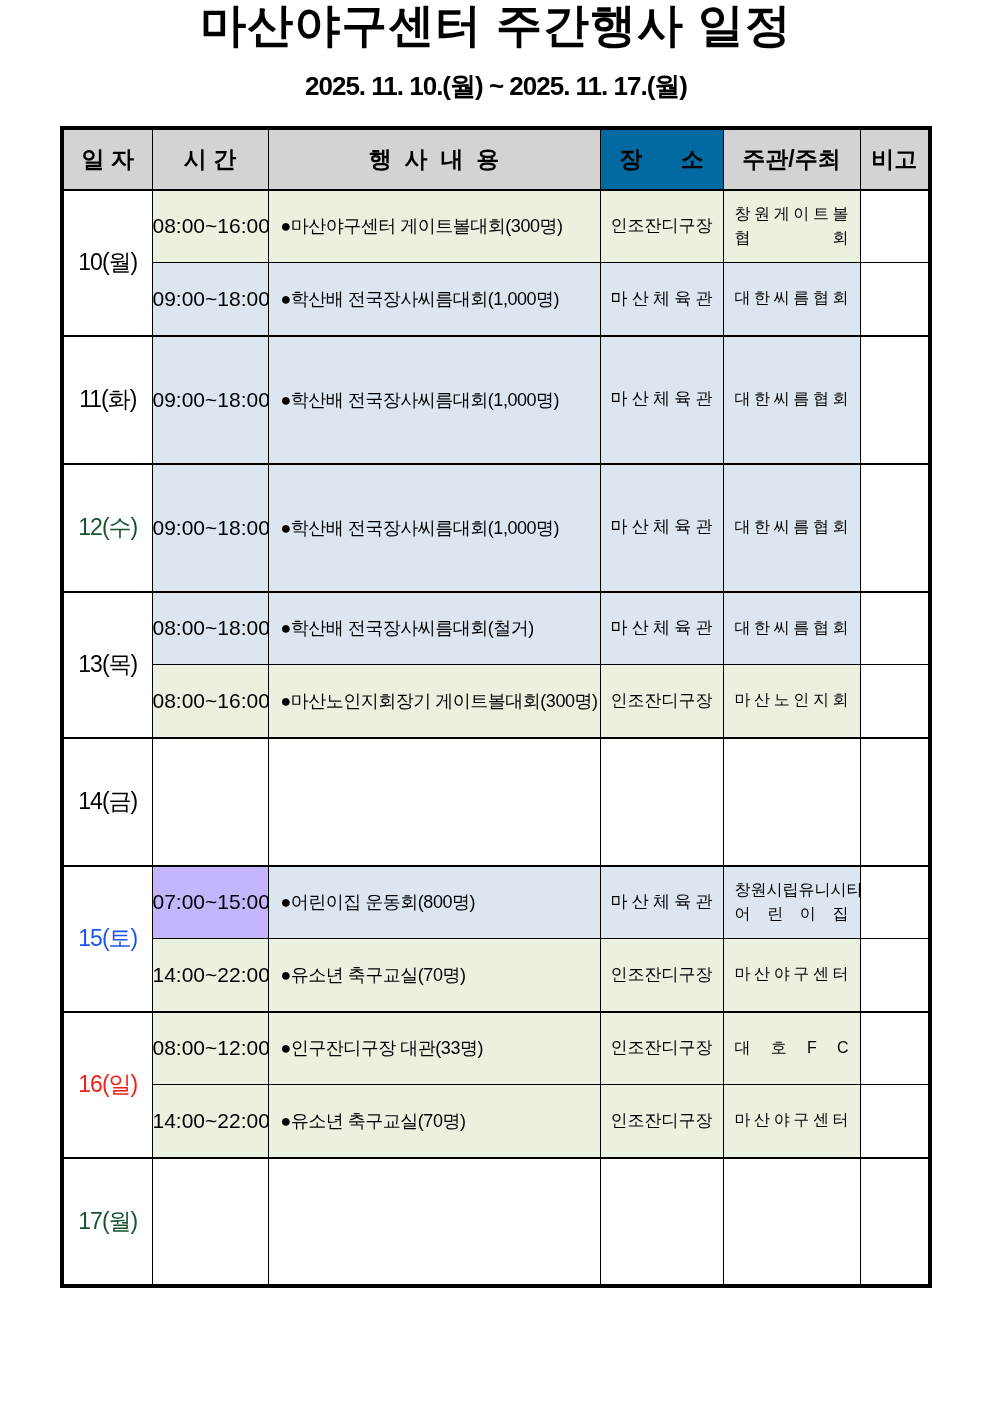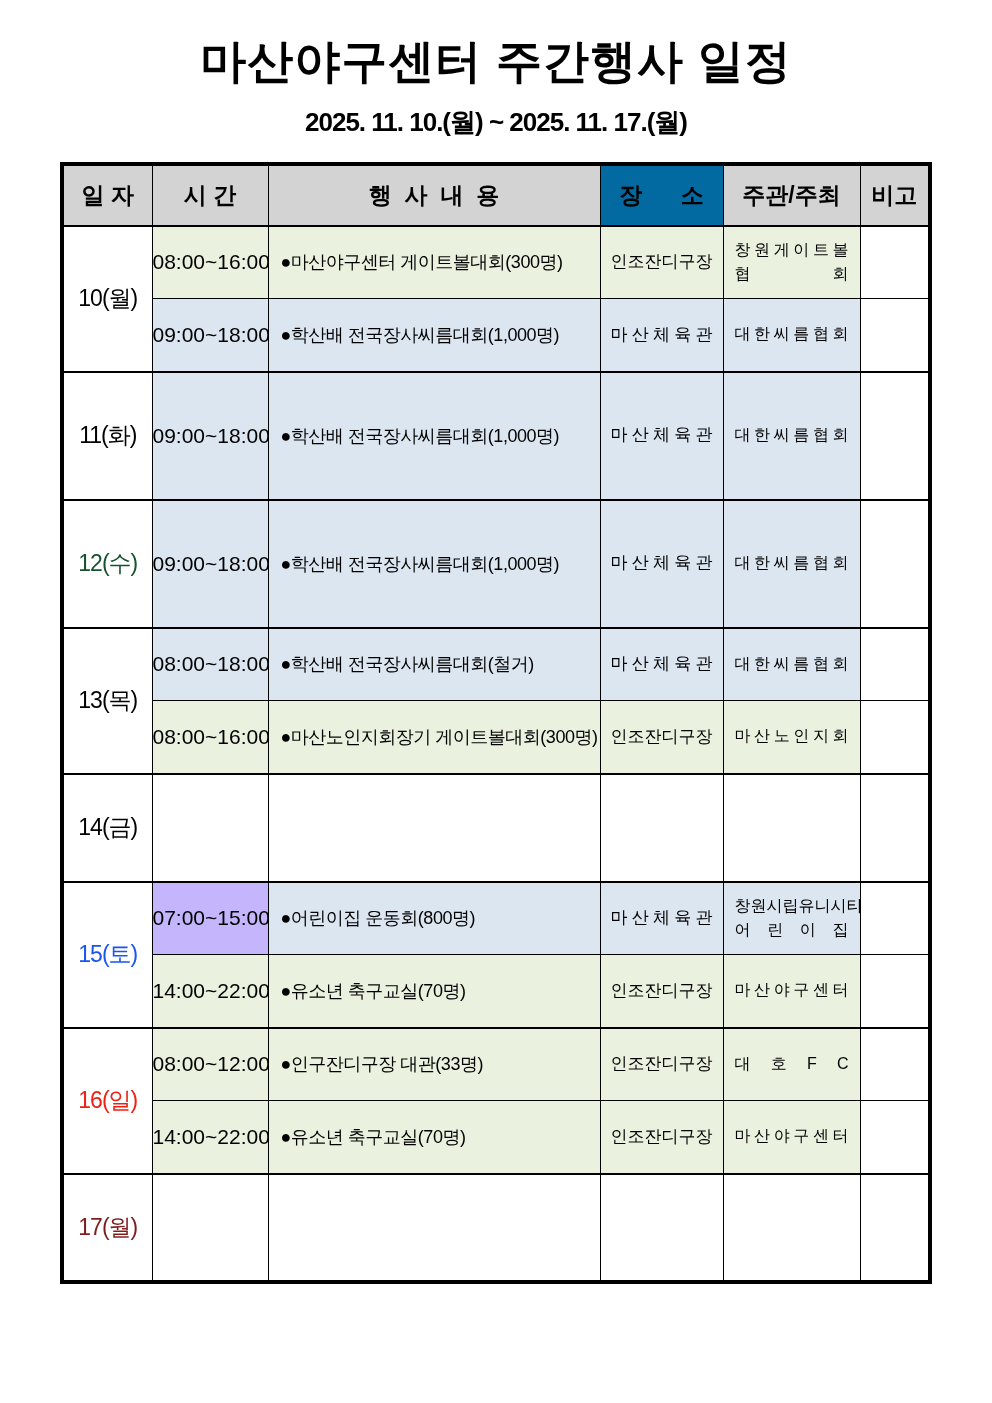--- a/index.html
+++ b/index.html
@@ -4,21 +4,21 @@
 <title>마산야구센터 주간행사 일정</title>
 <style>
   * { margin:0; padding:0; box-sizing:border-box; }
   html,body { background:#ffffff; }
   body {
     width:992px; height:1403px;
     font-family:"Liberation Sans","DejaVu Sans",sans-serif;
     color:#000;
     position:relative;
   }
-  .page { padding-top:36px; }
+  .page { }
 
   .doc-title {
     text-align:center;
     font-size:46px;
     font-weight:900;
     letter-spacing:1px;
     line-height:1.1;
   }
   .doc-subtitle {
     text-align:center;
@@ -44,21 +44,21 @@
     height:62px;
     font-size:23px;
     font-weight:700;
     text-align:center;
     white-space:pre;
   }
   tr.day-start > td { border-top:2px solid #000; }
   tr.sub-row > td { border-top:1px dotted #555; }
 
   td.h-single { height:128px; }
-  td.h-empty  { height:108px; }
+  td.h-empty  { height:128px; }
   td.h-sub    { height:73px; }
 
   td.date-cell {
     background:#fff;
     text-align:center;
     font-size:23px;
     letter-spacing:-1px;
   }
   td.time-cell {
     text-align:center;
@@ -375,21 +375,21 @@
               <span>산</span>
               <span>야</span>
               <span>구</span>
               <span>센</span>
               <span>터</span>
             </div>
           </td>
           <td class="note-cell h-sub"></td>
         </tr>
         <tr class="day-start">
-          <td class="date-cell h-empty" rowspan="1" style="color: #7f1d1d;">17(월)</td>
+          <td class="date-cell h-empty" rowspan="1" style="color: #14532d;">17(월)</td>
           <td class="time-cell h-empty"></td>
           <td class="content-cell h-empty"></td>
           <td class="place-cell h-empty"></td>
           <td class="organizer-cell h-empty"></td>
           <td class="note-cell h-empty"></td>
         </tr>
       </tbody>
   </table>
 </div>
 

